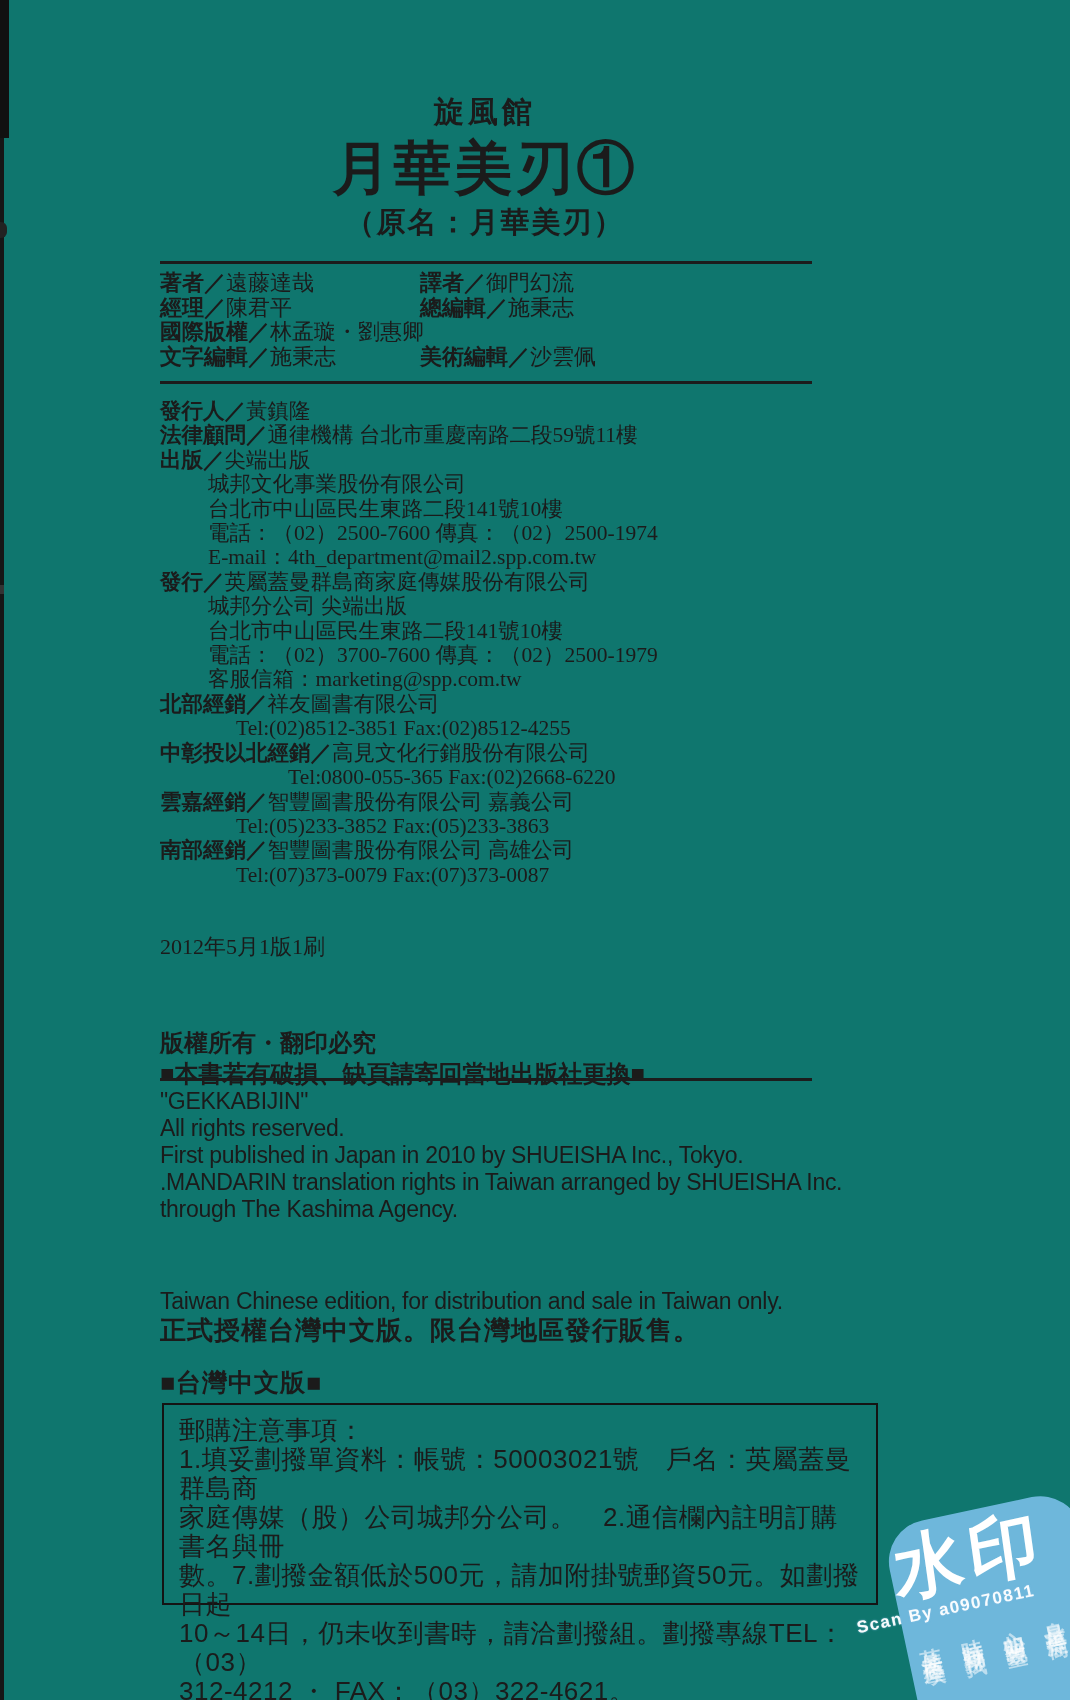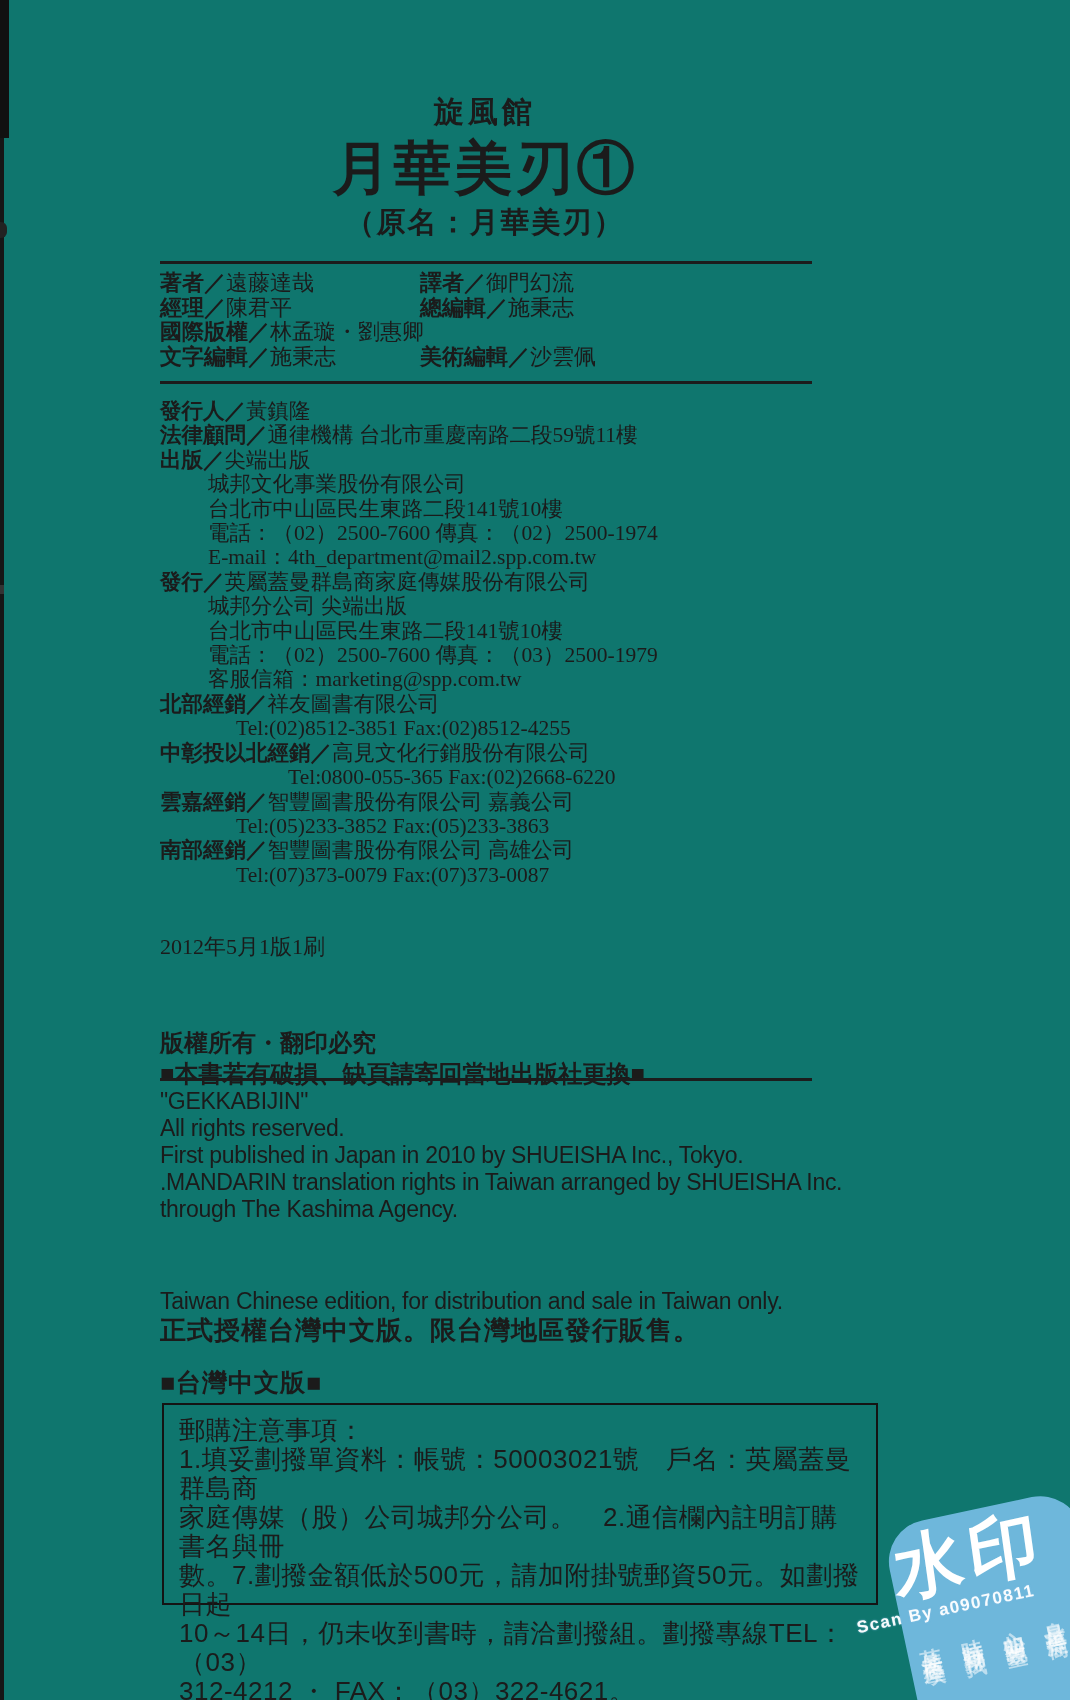--- a/index.html
+++ b/index.html
@@ -86,21 +86,21 @@
       <div><span class="lbl">發行人／</span>黃鎮隆</div>
       <div><span class="lbl">法律顧問／</span>通律機構 台北市重慶南路二段59號11樓</div>
       <div><span class="lbl">出版／</span>尖端出版</div>
       <div class="ind1">城邦文化事業股份有限公司</div>
       <div class="ind1">台北市中山區民生東路二段141號10樓</div>
       <div class="ind1">電話：（02）2500-7600 傳真：（02）2500-1974</div>
       <div class="ind1">E-mail：4th_department@mail2.spp.com.tw</div>
       <div><span class="lbl">發行／</span>英屬蓋曼群島商家庭傳媒股份有限公司</div>
       <div class="ind1">城邦分公司 尖端出版</div>
       <div class="ind1">台北市中山區民生東路二段141號10樓</div>
-      <div class="ind1">電話：（02）2500-7600 傳真：（03）2500-1979</div>
+      <div class="ind1">電話：（02）3700-7600 傳真：（02）2500-1979</div>
       <div class="ind1">客服信箱：marketing@spp.com.tw</div>
       <div><span class="lbl">北部經銷／</span>祥友圖書有限公司</div>
       <div class="ind2">Tel:(02)8512-3851  Fax:(02)8512-4255</div>
       <div><span class="lbl">中彰投以北經銷／</span>高見文化行銷股份有限公司</div>
       <div class="ind3">Tel:0800-055-365  Fax:(02)2668-6220</div>
       <div><span class="lbl">雲嘉經銷／</span>智豐圖書股份有限公司 嘉義公司</div>
       <div class="ind2">Tel:(05)233-3852  Fax:(05)233-3863</div>
       <div><span class="lbl">南部經銷／</span>智豐圖書股份有限公司 高雄公司</div>
       <div class="ind2">Tel:(07)373-0079  Fax:(07)373-0087</div>
     </div>

